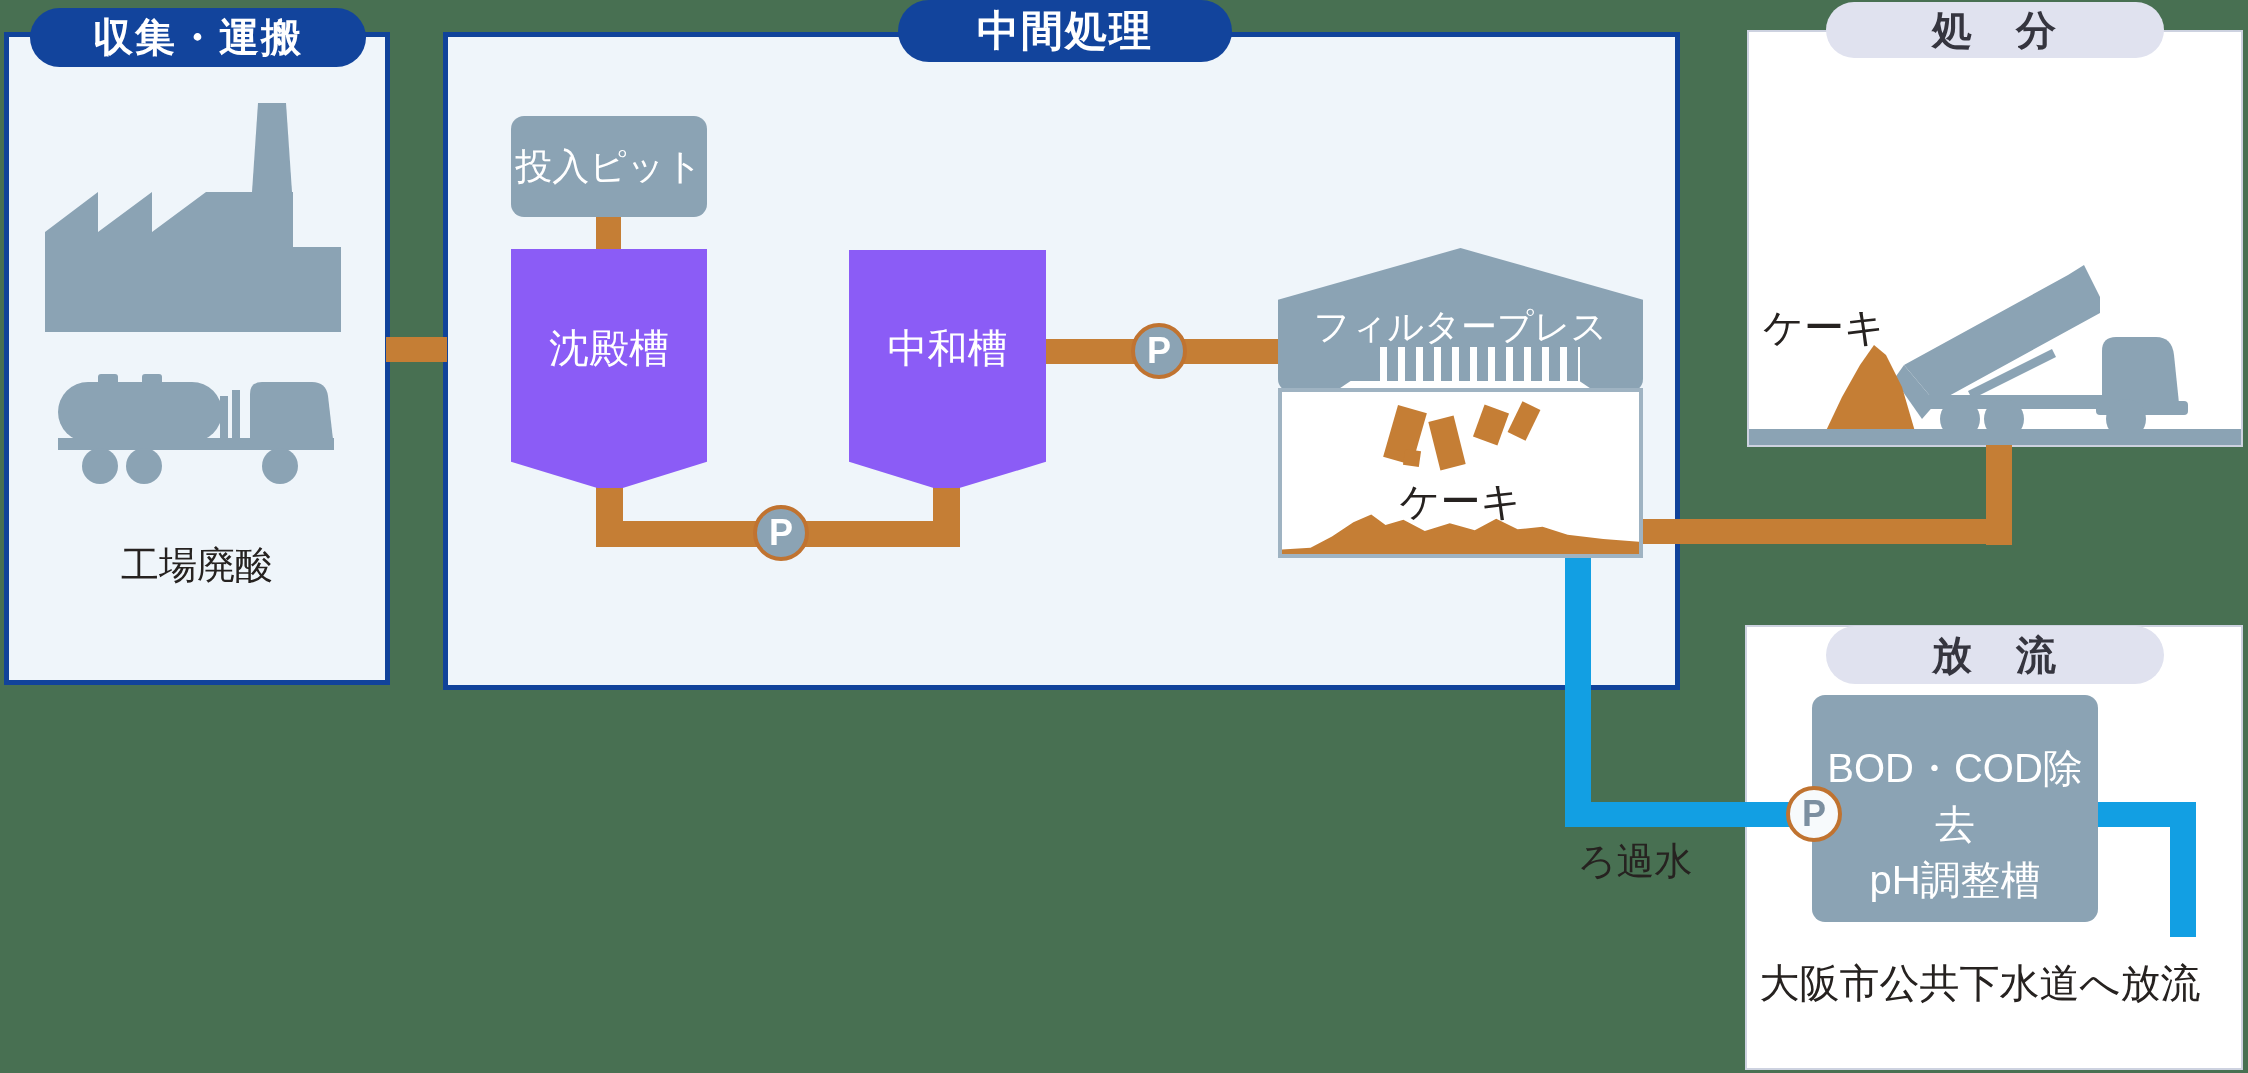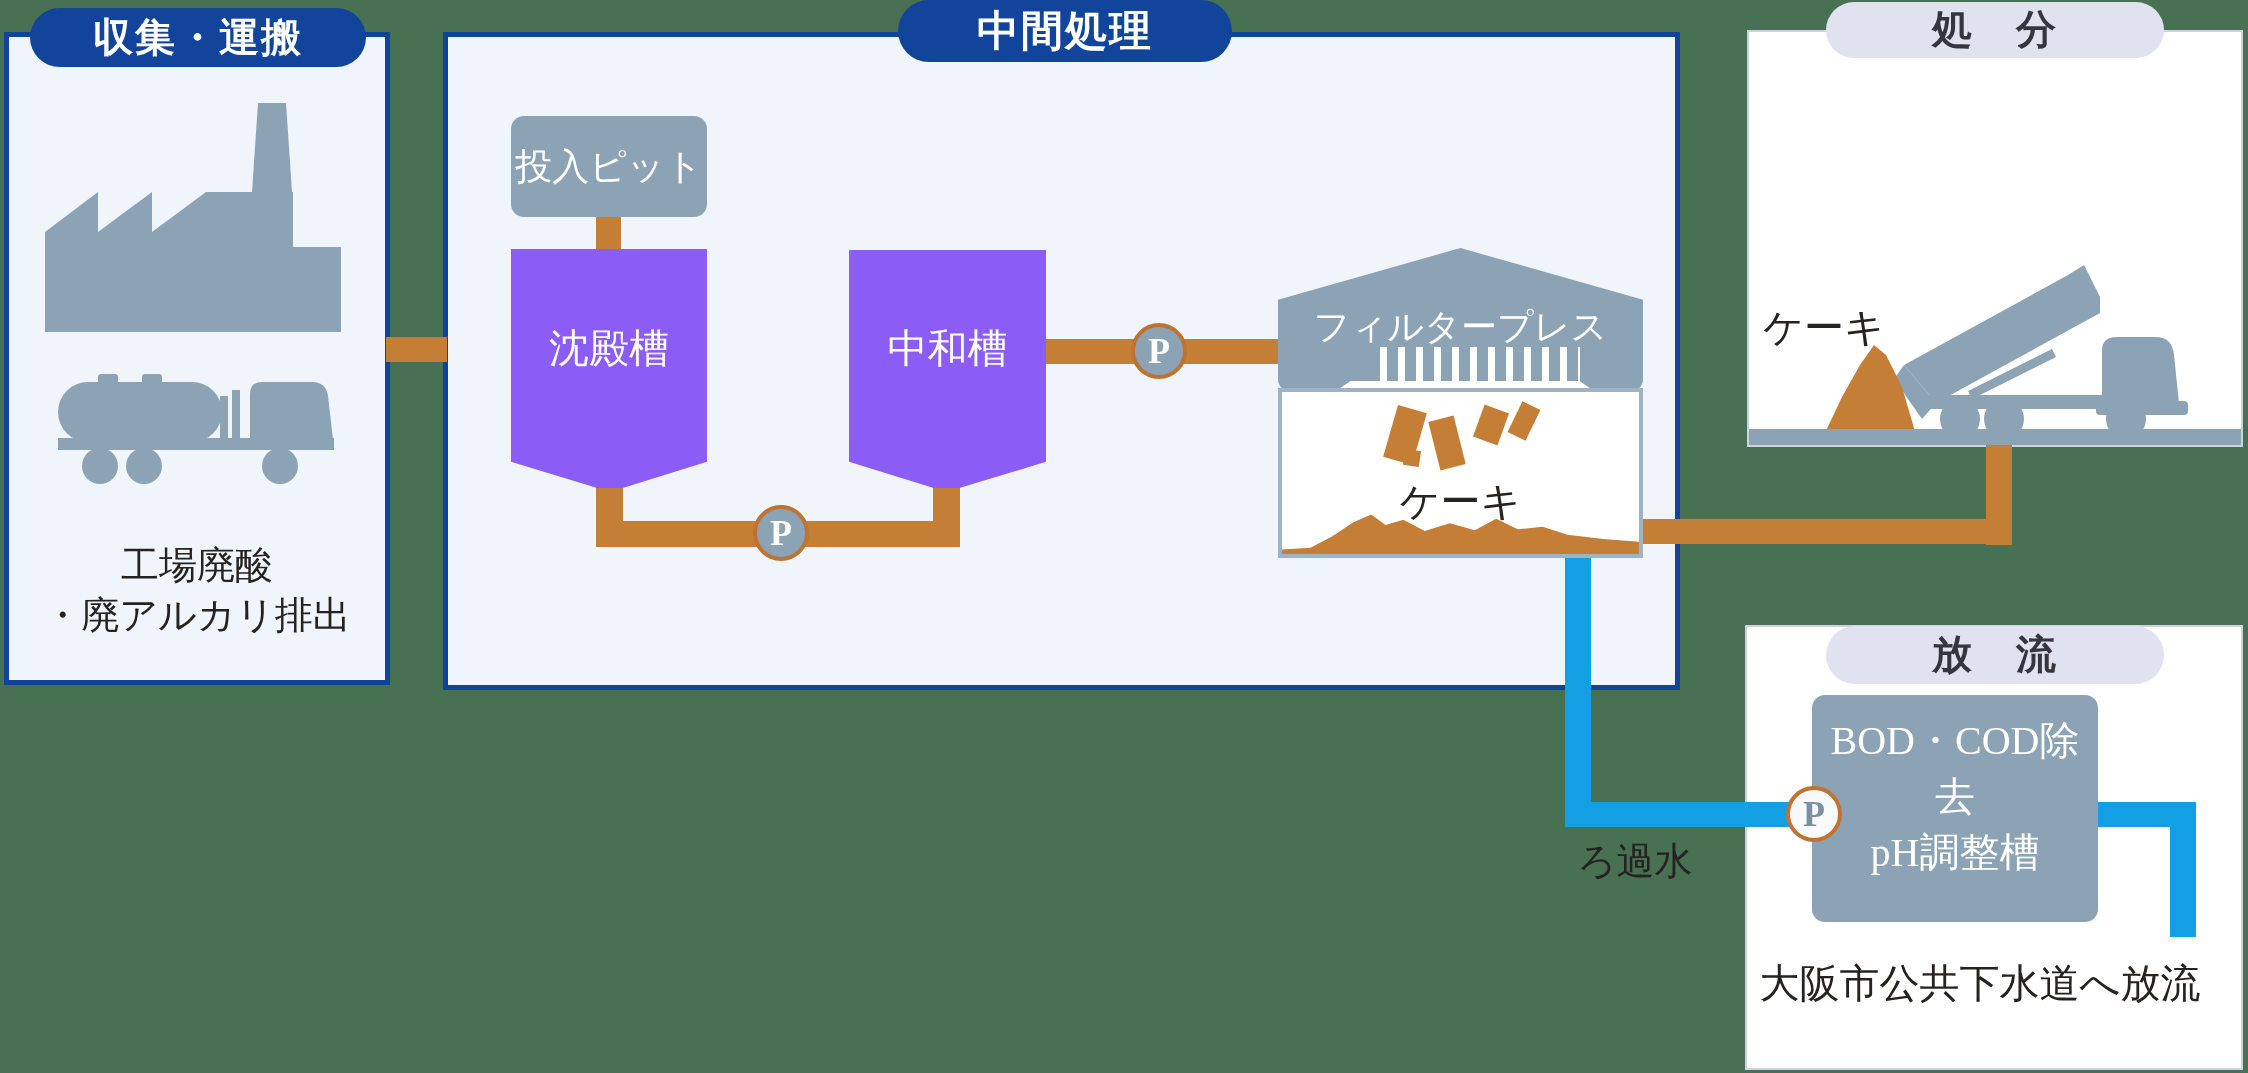--- a/index.html
+++ b/index.html
@@ -1,19 +1,19 @@
 <!DOCTYPE html>
 <html><head>
 <meta charset="utf-8">
 <style>
   html,body{margin:0;padding:0;background:#487052;}
   #stage{
     position:relative;width:2248px;height:1073px;overflow:hidden;
     background:#487052;
-    font-family:Liberation Serif, serif;
+    font-family:Liberation Sans, sans-serif;
   }
   .abs{position:absolute;}
   
   .panel{position:absolute;box-sizing:border-box;z-index:1;}
   .panel.blue{background:#eff5fa;border:5px solid #11439a;}
   .panel.white{background:#ffffff;border:2px solid #cdd2e0;}
   
   .pill{position:absolute;z-index:6;border-radius:32px;text-align:center;
         font-weight:bold;letter-spacing:2px;}
   .pill.navy{background:#12449c;color:#ffffff;}
@@ -71,21 +71,20 @@
       <path d="M198,78 L198,24 Q198,12 210,12 L260,12 Q274,12 276,26 L282,78 Z"></path>
       <rect x="6" y="68" width="276" height="12"></rect>
       <circle cx="48" cy="96" r="18"></circle>
       <circle cx="92" cy="96" r="18"></circle>
       <circle cx="228" cy="96" r="18"></circle>
     </g>
   </svg>
 
   <div class="label-jp" style="left:14px;top:540px;width:366px;font-size:38px;line-height:50px;">
     <div>工場廃酸</div>
-    <div>・廃アルカリ排出</div>
   </div>
 
   <div class="panel blue" style="left:443px;top:32px;width:1237px;height:658px;"></div>
   <div class="pill navy" style="left:898px;top:0px;width:334px;height:62px;line-height:62px;font-size:42px;">中間処理</div>
 
   <div class="pbox" style="left:511px;top:116px;width:196px;height:101px;line-height:101px;font-size:37px;">投入ピット</div>
 
   <div class="tank" style="left:511px;top:249px;width:196px;height:239px;
               clip-path:polygon(0 0,100% 0,100% 89%,57% 100%,44% 100%,0 89%);">
     <div style="position:absolute;left:0;top:72px;width:100%;font-size:40px;">沈殿槽</div>
@@ -142,21 +141,21 @@
       <circle cx="308" cy="174" r="20"></circle>
     </g>
     <polygon fill="#c57e35" points="6,190 24,152 42,120 56,100 68,110 84,142 98,190"></polygon>
   </svg>
 
   <div class="abs" style="left:1749px;top:429px;width:492px;height:16px;background:#8ba3b4;z-index:5;"></div>
 
   <div class="panel white" style="left:1745px;top:625px;width:498px;height:445px;"></div>
   <div class="pill lav" style="left:1826px;top:626px;width:338px;height:58px;line-height:58px;font-size:40px;">放　流</div>
 
-  <div class="pbox" style="left:1812px;top:695px;width:286px;height:227px;font-size:40px;line-height:56px;padding-top:18px;box-sizing:border-box;">
+  <div class="pbox" style="left:1812px;top:695px;width:286px;height:227px;font-size:40px;line-height:56px;padding-top:45px;box-sizing:border-box;">
     <div>BOD・COD除去</div>
     <div>pH調整槽</div>
   </div>
 
   <div class="pump white" style="left:1786px;top:786px;">P</div>
 
   <div class="label-jp" style="left:1736px;top:956px;width:488px;font-size:40px;">大阪市公共下水道へ放流</div>
 
 </div>
 

